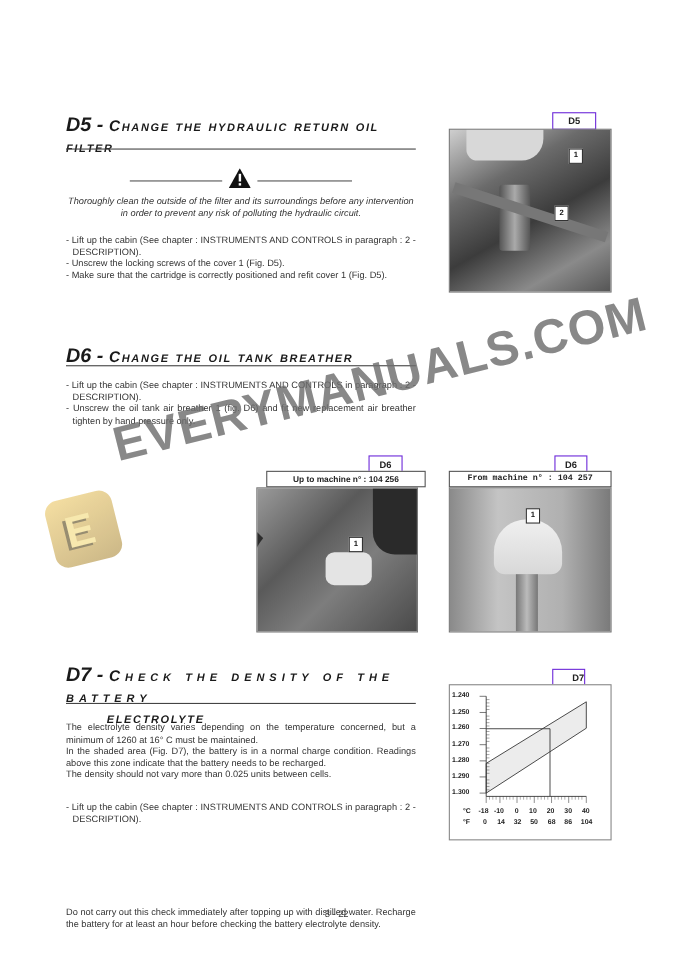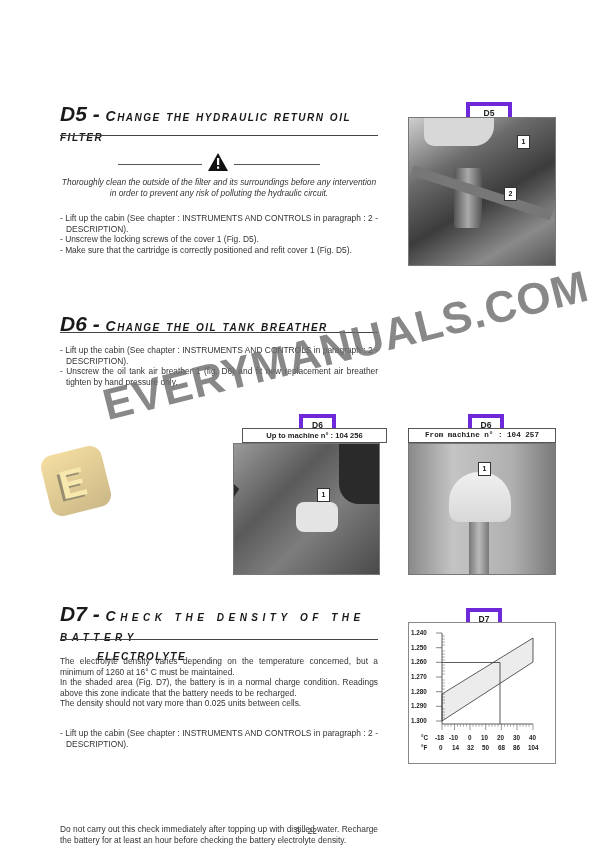--- a/index.html
+++ b/index.html
@@ -3,41 +3,41 @@
 <meta charset="utf-8">
 <style>
   html, body { margin: 0; padding: 0; background: #ffffff; }
   body { width: 612px; height: 866px; position: relative; overflow: hidden;
          font-family: "Liberation Sans", "DejaVu Sans", sans-serif; color: #222; }
   .abs { position: absolute; }
 
   
   .h-title { position: absolute; left: 60px; width: 318px; font-weight: bold; font-style: italic;
              color: #1a1a1a; font-size: 15px; line-height: 19px; }
-  .h-title .code { font-size: 21px; }
+  .h-title .code { font-size: 18px; }
   .h-title .sc { font-variant: small-caps; letter-spacing: 1.5px; font-size: 14px; }
   .h-title .cont { display: block; padding-left: 37px; }
   .h-rule { position: absolute; left: 60px; width: 318px; height: 0; border-top: 1.2px solid #444; }
 
   .para { position: absolute; left: 60px; width: 318px; font-size: 8.4px; line-height: 10.6px; color: #333;
           text-align: justify; }
   .para p { margin: 0; }
   .bullets { list-style: none; margin: 0; padding: 0; }
   .bullets li { padding-left: 6px; text-indent: -6px; text-align: justify; }
   .bullets li::before { content: "- "; }
 
   
   .warn-line { position: absolute; height: 0; border-top: 1px solid #555; }
   .warn-icon { position: absolute; left: 208px; top: 153px; width: 20px; height: 18px; }
   .warn-text { position: absolute; left: 60px; width: 318px; top: 177px; font-size: 8.4px; line-height: 11px;
                text-align: center; font-style: italic; color: #333; }
 
   
-  .fig-label { position: absolute; height: 14px; border: 4px solid #6d28d9; background: #fff;
-               font-size: 8.5px; font-weight: bold; text-align: center; line-height: 14px; color: #222; }
+  .fig-label { position: absolute; height: 14px; border: 1px solid #6d28d9; background: #fff;
+               font-size: 8.5px; font-weight: bold; text-align: center; line-height: 14px; color: #222; margin-left: 36px; }
   .fig-frame { position: absolute; border: 1px solid #777; overflow: hidden; }
   .fig-caption { position: absolute; border: 1px solid #555; background: #fff; font-size: 7.6px;
                  font-weight: bold; text-align: center; line-height: 13px; color: #222; }
   .callout { position: absolute; width: 11px; height: 12px; background: #fff; border: 1px solid #333;
              font-size: 7px; font-weight: bold; text-align: center; line-height: 12px; color: #111; }
 
   
   .wm-text { position: absolute; left: 110px; top: 380px; font-size: 44px; font-weight: bold;
              color: rgba(110,110,110,0.82); transform: rotate(-14deg); transform-origin: left bottom;
              letter-spacing: 1px; white-space: nowrap; }
@@ -123,21 +123,21 @@
 </div>
 <div class="para" style="top:728px;">
   <ul class="bullets">
     <li>Lift up the cabin (See chapter : INSTRUMENTS AND CONTROLS in paragraph : 2 - DESCRIPTION).</li>
   </ul>
 </div>
 <div class="para" style="top:824px;">
   <p>Do not carry out this check immediately after topping up with distilled water. Recharge the battery for at least an hour before checking the battery electrolyte density.</p>
 </div>
 
-<div class="fig-label" style="left:466px; top:608px; width:28px;">D7</div>
+<div class="fig-label" style="left:466px; top:608px; width:28px;text-align:right;">D7</div>
 <div class="fig-frame" style="left:408px; top:622px; width:146px; height:140px; background:#fff; border-color:#888;">
   <svg width="146" height="140" viewBox="0 0 146 140" style="position:absolute;left:0;top:0;">
 
     <polygon points="33,71 124,15 124,39 33,98" fill="#ececec" stroke="#333" stroke-width="0.8"></polygon>
 
     <line x1="33" y1="39.5" x2="91" y2="39.5" stroke="#333" stroke-width="0.8"></line>
     <line x1="91" y1="39.5" x2="91" y2="101" stroke="#333" stroke-width="0.8"></line>
 
     <line x1="33" y1="10" x2="33" y2="101" stroke="#333" stroke-width="0.8"></line>
     <g stroke="#333" stroke-width="0.6">

